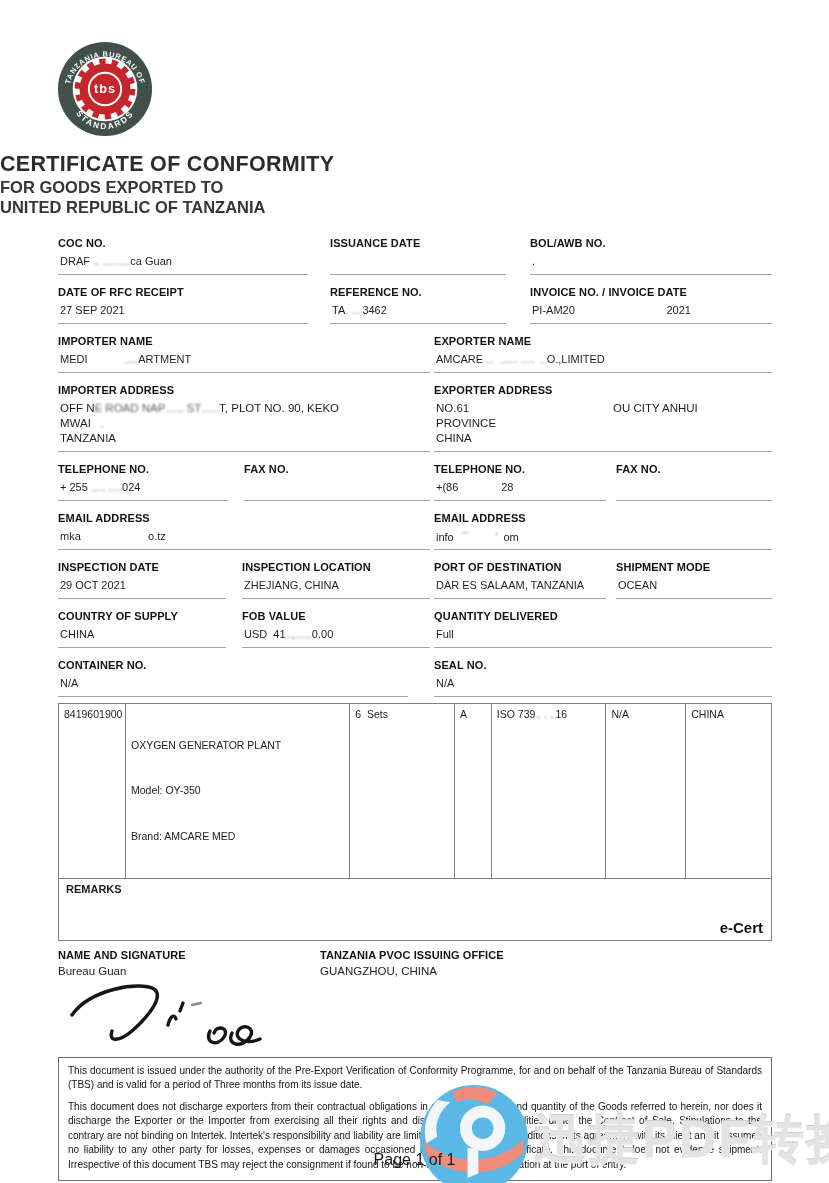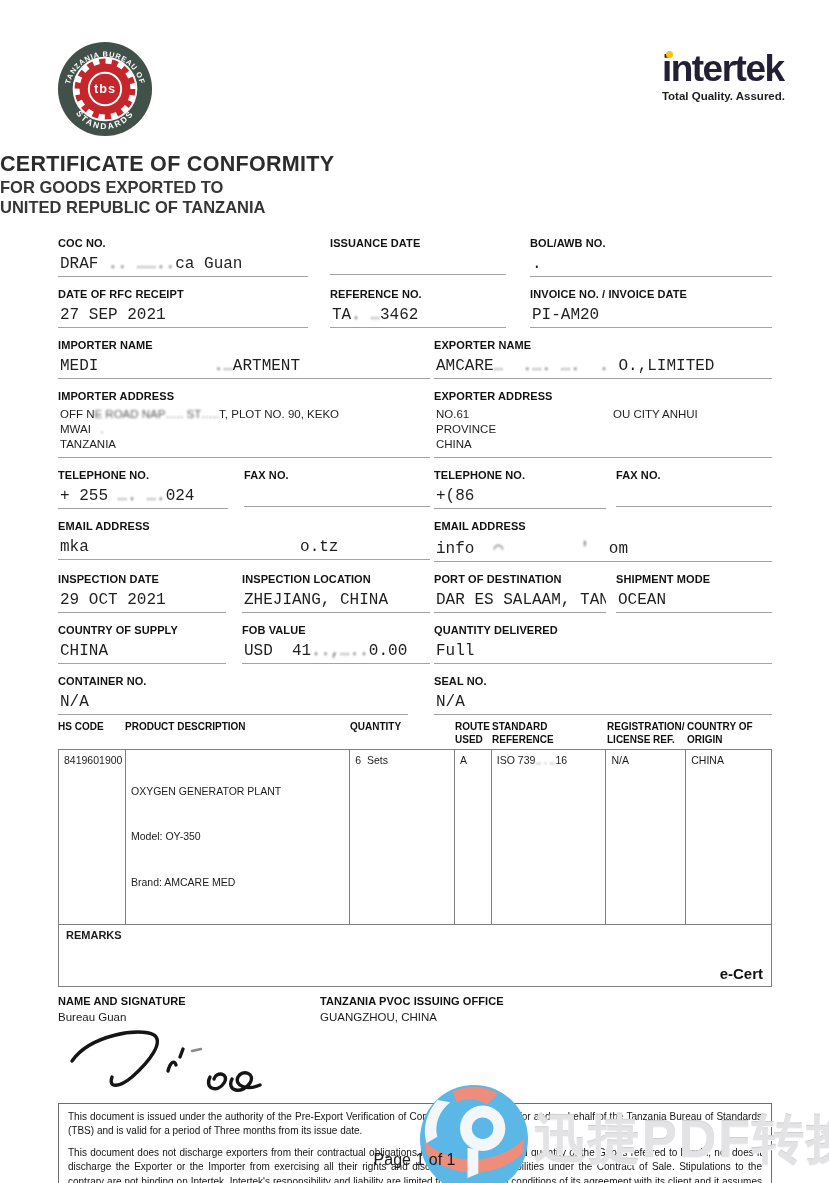--- a/index.html
+++ b/index.html
@@ -14,22 +14,22 @@
   .itk-tag{font-size:11.5px;font-weight:700;color:#1e1e1e;margin-top:3px;}
   
   .title{text-align:left;margin-top:14px;line-height:1.2;}
   .t1{font-size:21.5px;font-weight:700;color:#2c2c2c;letter-spacing:.3px;}
   .t2{font-size:16.5px;font-weight:700;color:#363636;}
   
   .fields{margin:20px 57px 0 58px;width:714px;}
   .row{display:flex;margin-bottom:11px;}
   .f{display:flex;flex-direction:column;}
   .fl{font-weight:700;font-size:11px;color:#121212;margin-bottom:4px;letter-spacing:.1px;}
-  .fv{font-size:16px;color:#1f1f1f;border-bottom:1px solid #a3a3a3;padding:2px 0 3px 2px;
-      min-height:16px;white-space:pre;overflow:hidden;font-family:Liberation Mono, monospace;}
+  .fv{font-size:11px;color:#1f1f1f;border-bottom:1px solid #a3a3a3;padding:2px 0 3px 2px;
+      min-height:16px;white-space:pre;overflow:hidden;}
   .fv-multi{font-size:11.5px;color:#1f1f1f;border-bottom:1px solid #a3a3a3;padding:1px 0 3px 2px;
       line-height:15px;min-height:47px;white-space:pre;overflow:hidden;}
   .red{filter:blur(1.2px);opacity:.75;display:inline-block;}
   .w250{width:250px;margin-right:22px;} .w176{width:176px;margin-right:24px;} .w242{width:242px;}
   .half-l{width:372px;margin-right:4px;display:flex;} .half-r{width:338px;display:flex;justify-content:center;}
   .colfull{width:100%;}
   .w170{width:170px;margin-right:16px;} .w186{width:186px;}
   .w172{width:172px;margin-right:10px;} .w156{width:156px;}
   .w168{width:168px;margin-right:16px;} .w188{width:188px;}
   .w350{width:350px;}
@@ -79,25 +79,20 @@
         <textPath href="#tbsArcT" startOffset="50%" text-anchor="middle">TANZANIA BUREAU OF</textPath>
       </text>
       <text font-size="8.5" font-weight="bold" fill="#ffffff" letter-spacing="2" font-family="Liberation Sans, sans-serif">
         <textPath href="#tbsArcB" startOffset="50%" text-anchor="middle">STANDARDS</textPath>
       </text>
       <circle cx="50" cy="50" r="28" fill="none" stroke="#c4262c" stroke-width="6" stroke-dasharray="6.3 6.3"></circle>
       <circle cx="50" cy="50" r="26" fill="#c4262c"></circle>
       <circle cx="50" cy="50" r="16.5" fill="none" stroke="#ffffff" stroke-width="2"></circle>
       <text x="50" y="54.5" font-size="13" font-weight="bold" fill="#ffffff" text-anchor="middle" letter-spacing="1" font-family="Liberation Sans, sans-serif">tbs</text>
     </svg>
-    <div class="itk">
-      <div class="itk-word">intertek</div>
-      <span class="itk-dot"></span>
-      <div class="itk-tag">Total Quality. Assured.</div>
-    </div>
   </div>
 
   <div class="title">
     <div class="t1">CERTIFICATE OF CONFORMITY</div>
     <div class="t2">FOR GOODS EXPORTED TO</div>
     <div class="t2">UNITED REPUBLIC OF TANZANIA</div>
   </div>
 
   <div class="fields">
 
@@ -250,29 +245,20 @@
       </div>
       <div class="half-r">
         <div class="f colfull">
           <div class="fl">SEAL NO.</div>
           <div class="fv"><span>N/A</span></div>
         </div>
       </div>
     </div>
   </div>
 
-  <div class="tbl-head">
-    <div class="th c1">HS CODE</div>
-    <div class="th c2">PRODUCT DESCRIPTION</div>
-    <div class="th c3">QUANTITY</div>
-    <div class="th c4">ROUTE USED</div>
-    <div class="th c5">STANDARD REFERENCE</div>
-    <div class="th c6">REGISTRATION/ LICENSE REF.</div>
-    <div class="th c7">COUNTRY OF ORIGIN</div>
-  </div>
   <div class="tbl-row">
     <div class="td c1"><span>8419601900</span></div>
     <div class="td c2">
       <div>OXYGEN GENERATOR PLANT</div>
       <div>Model: OY-350</div>
       <div>Brand: AMCARE MED</div>
     </div>
     <div class="td c3"><span>6  Sets</span></div>
     <div class="td c4"><span>A</span></div>
     <div class="td c5"><span>ISO 739</span><span class="red">‥ . ‥</span><span>16</span></div>

